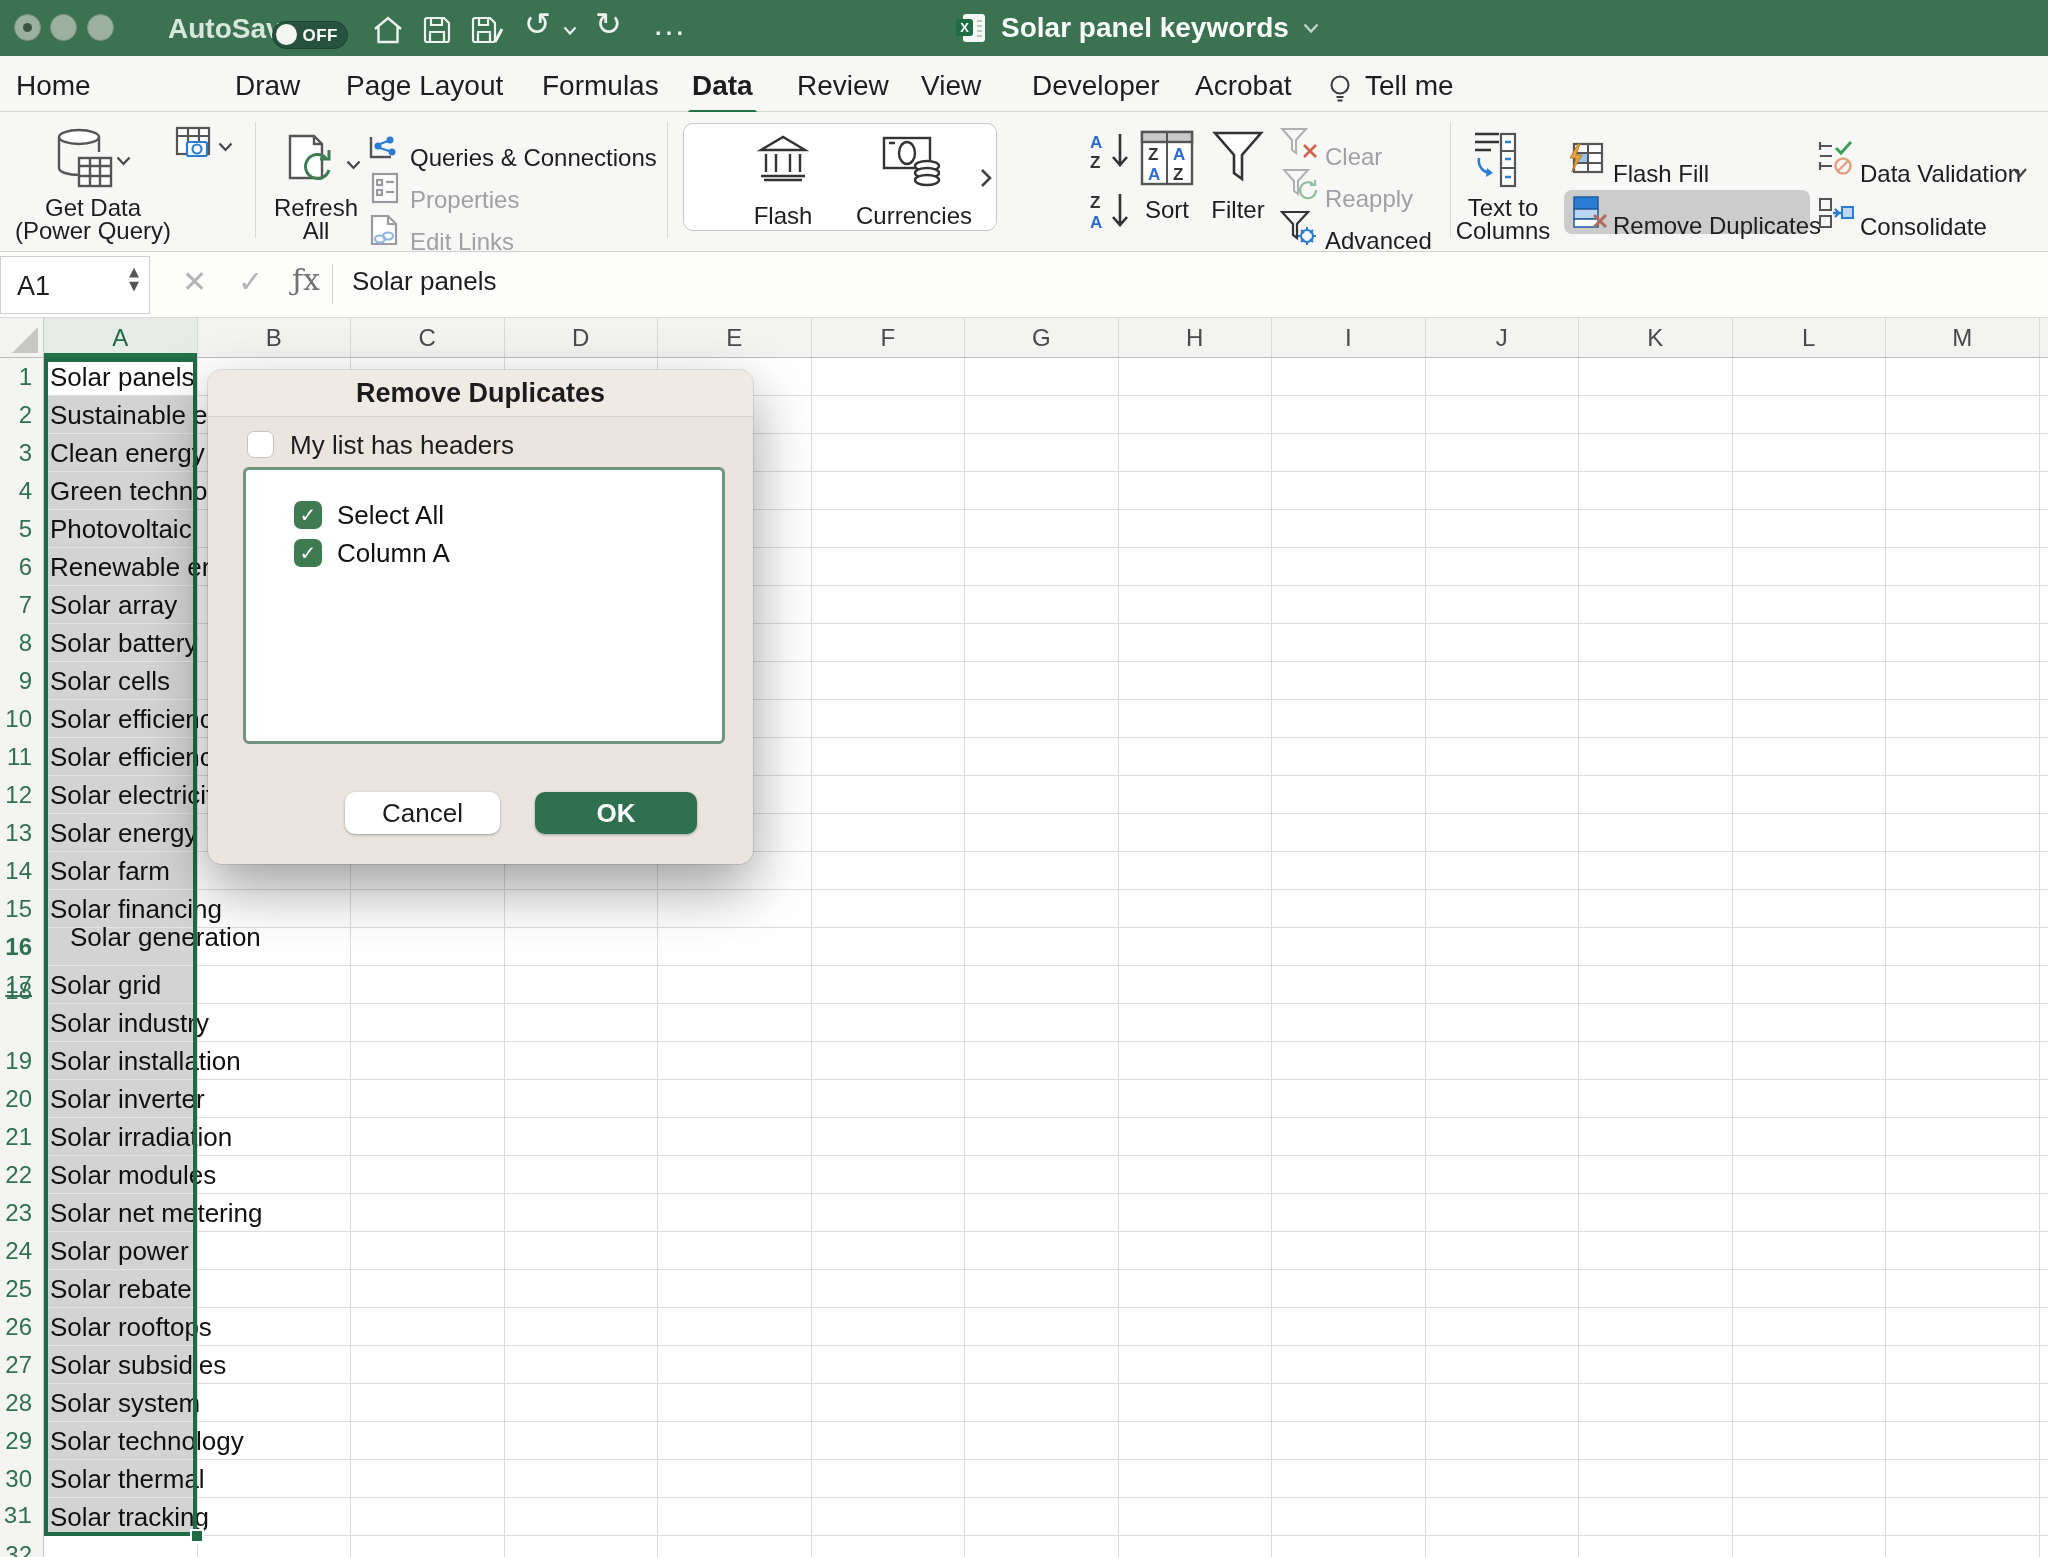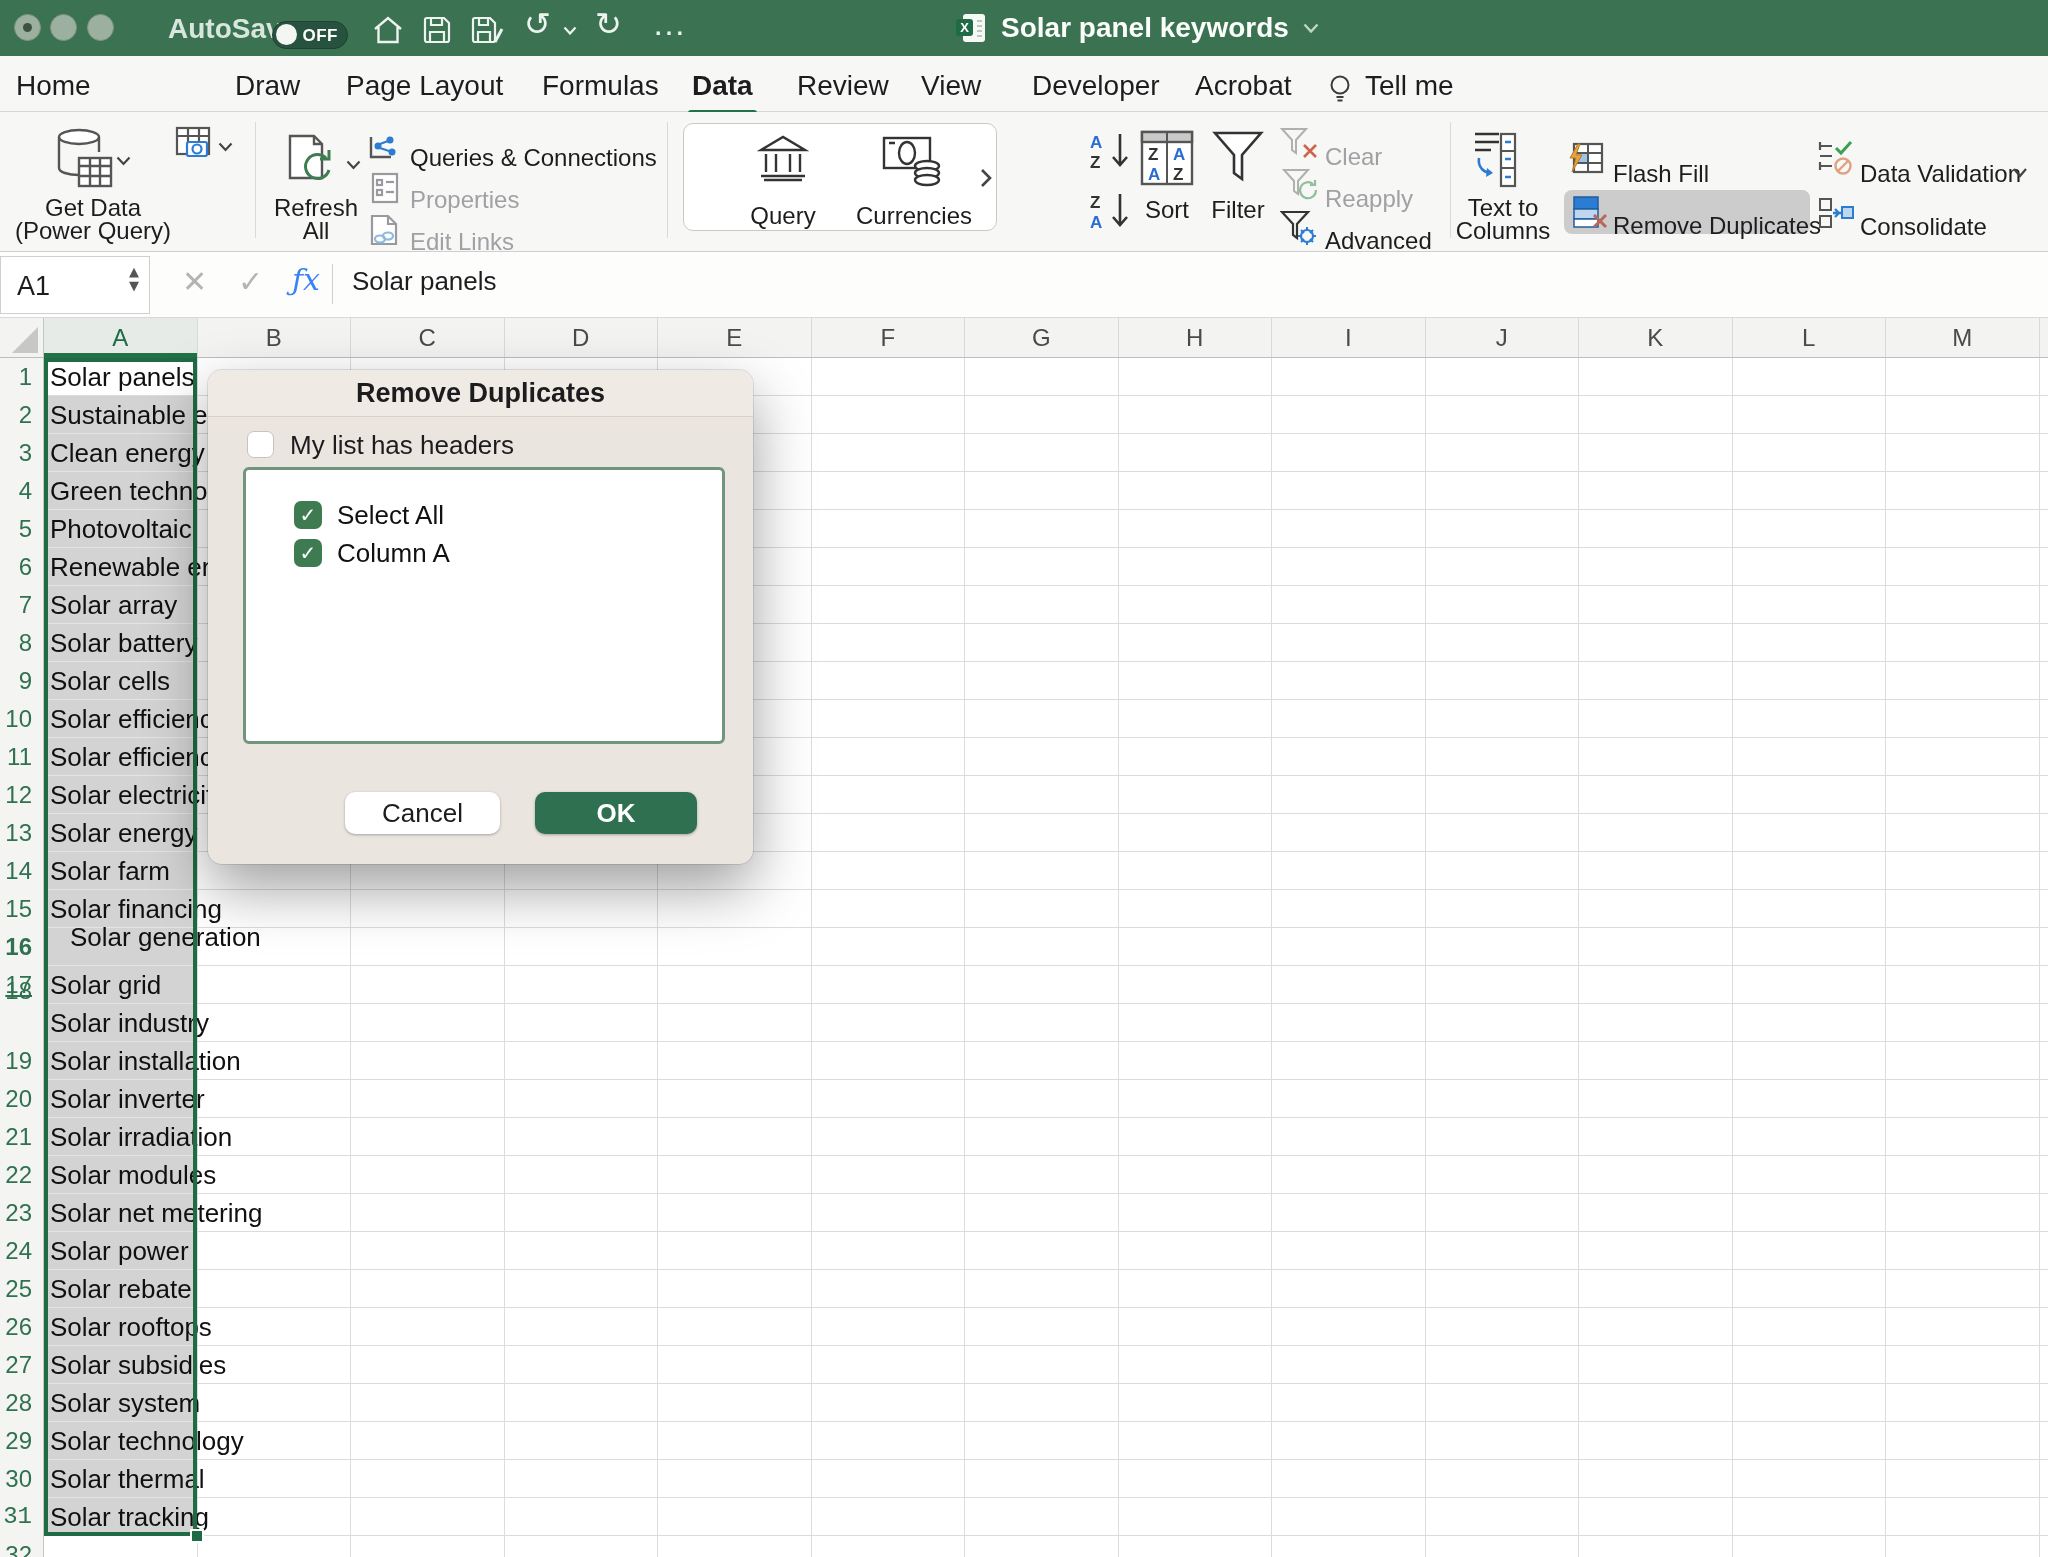--- a/index.html
+++ b/index.html
@@ -38,21 +38,21 @@
   .card { position:absolute; left:683px; top:11px; width:314px; height:108px; background:#fff; border:1px solid #c9c9c7; border-radius:10px; }
   .rd-hl { position:absolute; left:1564px; top:78px; width:246px; height:44px; background:#cccccc; border-radius:8px; }
   .sort-letter { font:700 17px "Liberation Sans",sans-serif; }
 
   
   .formulabar { position:absolute; left:0; top:252px; width:2048px; height:66px; background:#fdfdfc; border-bottom:1px solid #d9d9d7; }
   .namebox { position:absolute; left:0; top:4px; width:150px; height:58px; background:#fff; border:1px solid #cfcfcf; }
   .namebox .ref { position:absolute; left:16px; top:14px; font-size:27px; }
   .stepper { position:absolute; right:10px; top:8px; font-size:13px; color:#555; line-height:14px; text-align:center; font-family:"DejaVu Sans",sans-serif; }
   .fbtn { position:absolute; top:12px; font-size:30px; color:#b4b4b4; font-family:"DejaVu Sans",sans-serif; }
-  .fx { position:absolute; left:292px; top:10px; font-family:"DejaVu Serif",serif; font-style:italic; font-size:30px; color:#3b82f6; }
+  .fx { position:absolute; left:292px; top:10px; font-family:"DejaVu Serif",serif; font-size:30px; color:#737373; }
   .fdiv { position:absolute; left:332px; top:12px; width:1px; height:40px; background:#d0d0d0; }
   .fvalue { position:absolute; left:352px; top:14px; font-size:26px; color:#1d1d1f; }
 
   
   .colheaders { position:absolute; left:0; top:318px; width:2048px; height:40px; background:#f3f3f1; border-bottom:1px solid #bdbdbb; }
   .corner { position:absolute; left:0; top:0; width:44px; height:39px; border-right:1px solid #c6c6c4; }
   .corner .tri { position:absolute; right:5px; bottom:4px; width:0; height:0; border-left:26px solid transparent; border-bottom:26px solid #c7c7c5; }
   .colh { position:absolute; top:0; height:39px; line-height:39px; text-align:center; font-size:24px; color:#4a4a4a; border-right:1px solid #d9d9d7; }
   .colh.active { color:#1e6b45; background:#e6ebe7; }
   .colh.active::after { content:""; position:absolute; left:0; right:0; bottom:-1px; height:5px; background:#217346; }
@@ -254,21 +254,21 @@
 
     <span class="rdiv" style="left:667px"></span>
 
     <div class="card">
       <span class="abs" style="left:73px; top:10px">
         <svg width="52" height="50" viewBox="0 0 52 50" fill="none" stroke="#333" stroke-width="2.4">
           <path d="M4 16 L26 3 L48 16 Z" fill="#fff"></path>
             <path d="M9 20 v18 M19 20 v18 M33 20 v18 M43 20 v18 M4 42 h44 M7 46 h38"></path>
         </svg>
       </span>
-      <span class="rlabel" style="left:40px; top:78px; width:118px; text-align:center">Query</span>
+      <span class="rlabel" style="left:40px; top:78px; width:118px; text-align:center">Flash</span>
       <span class="abs" style="left:198px; top:12px">
         <svg width="62" height="52" viewBox="0 0 62 52" fill="none" stroke="#333" stroke-width="2.4">
           <rect x="2" y="2" width="46" height="30" fill="#fff"></rect>
             <ellipse cx="25" cy="17" rx="8" ry="11"></ellipse>
             <path d="M7 7 h6 M37 27 h6"></path>
           <g fill="#fff">
               <ellipse cx="45" cy="30" rx="12" ry="5"></ellipse>
               <ellipse cx="45" cy="37" rx="12" ry="5"></ellipse>
               <ellipse cx="45" cy="44" rx="12" ry="5"></ellipse>
             </g>

